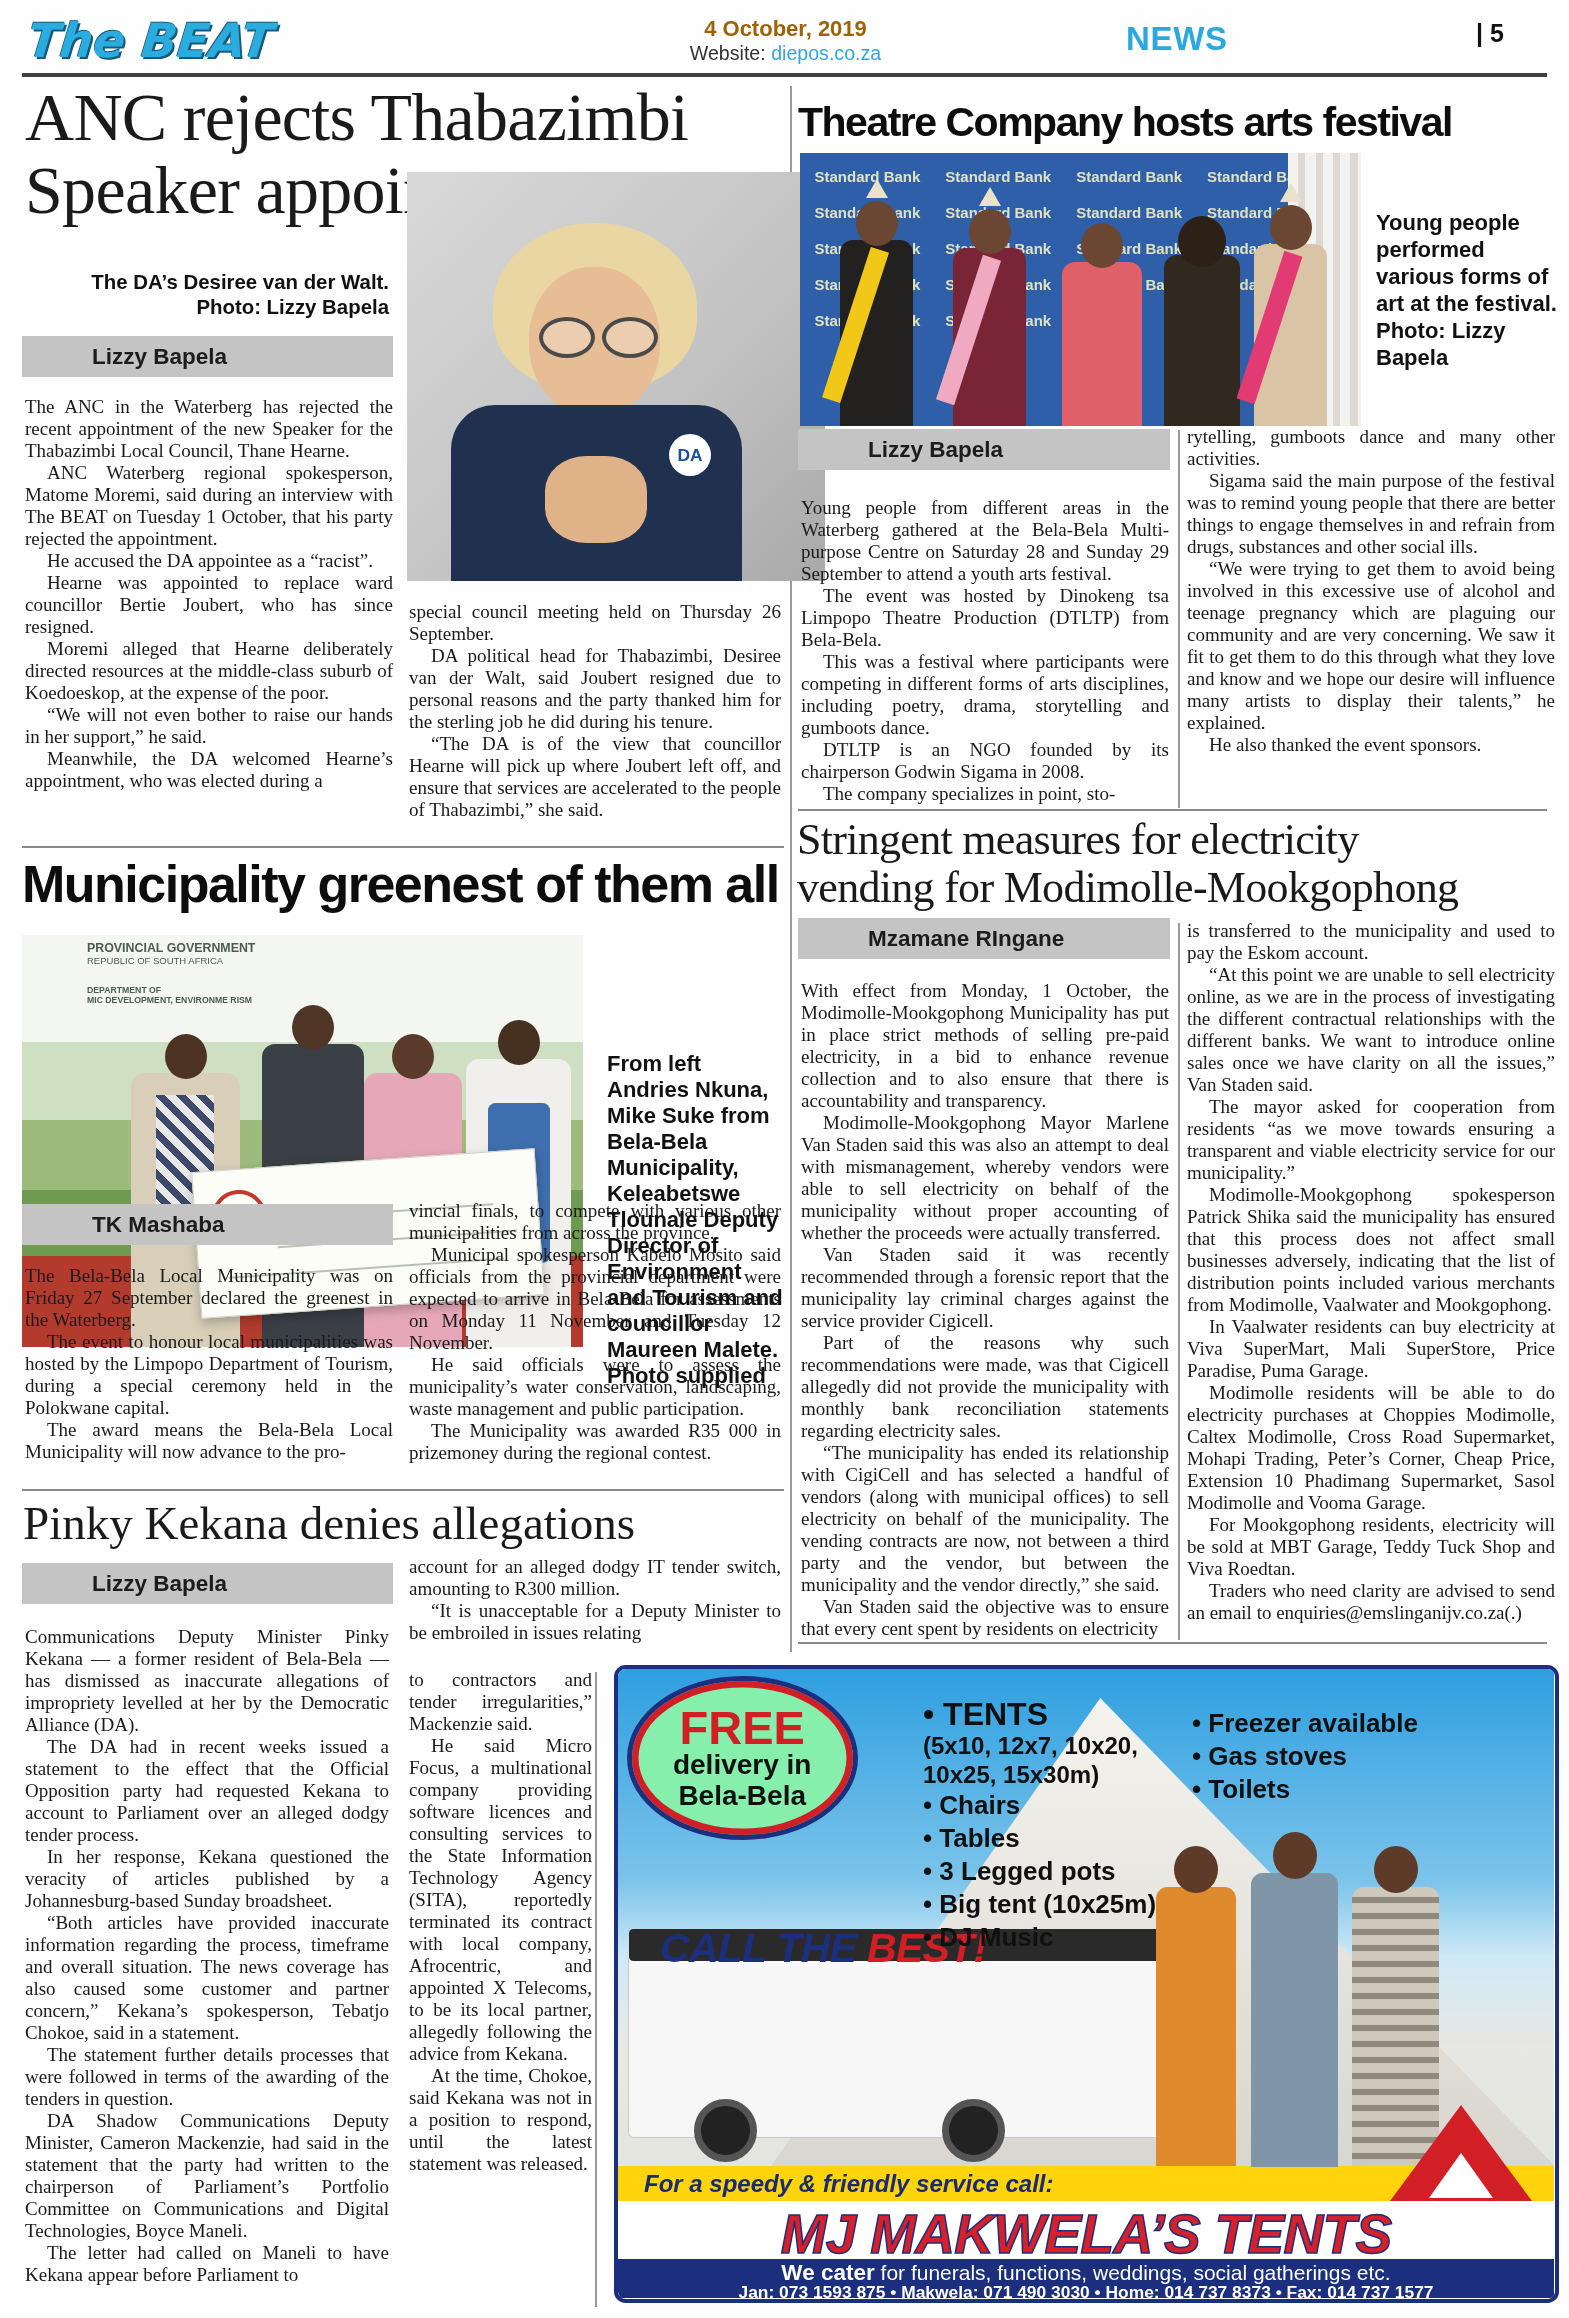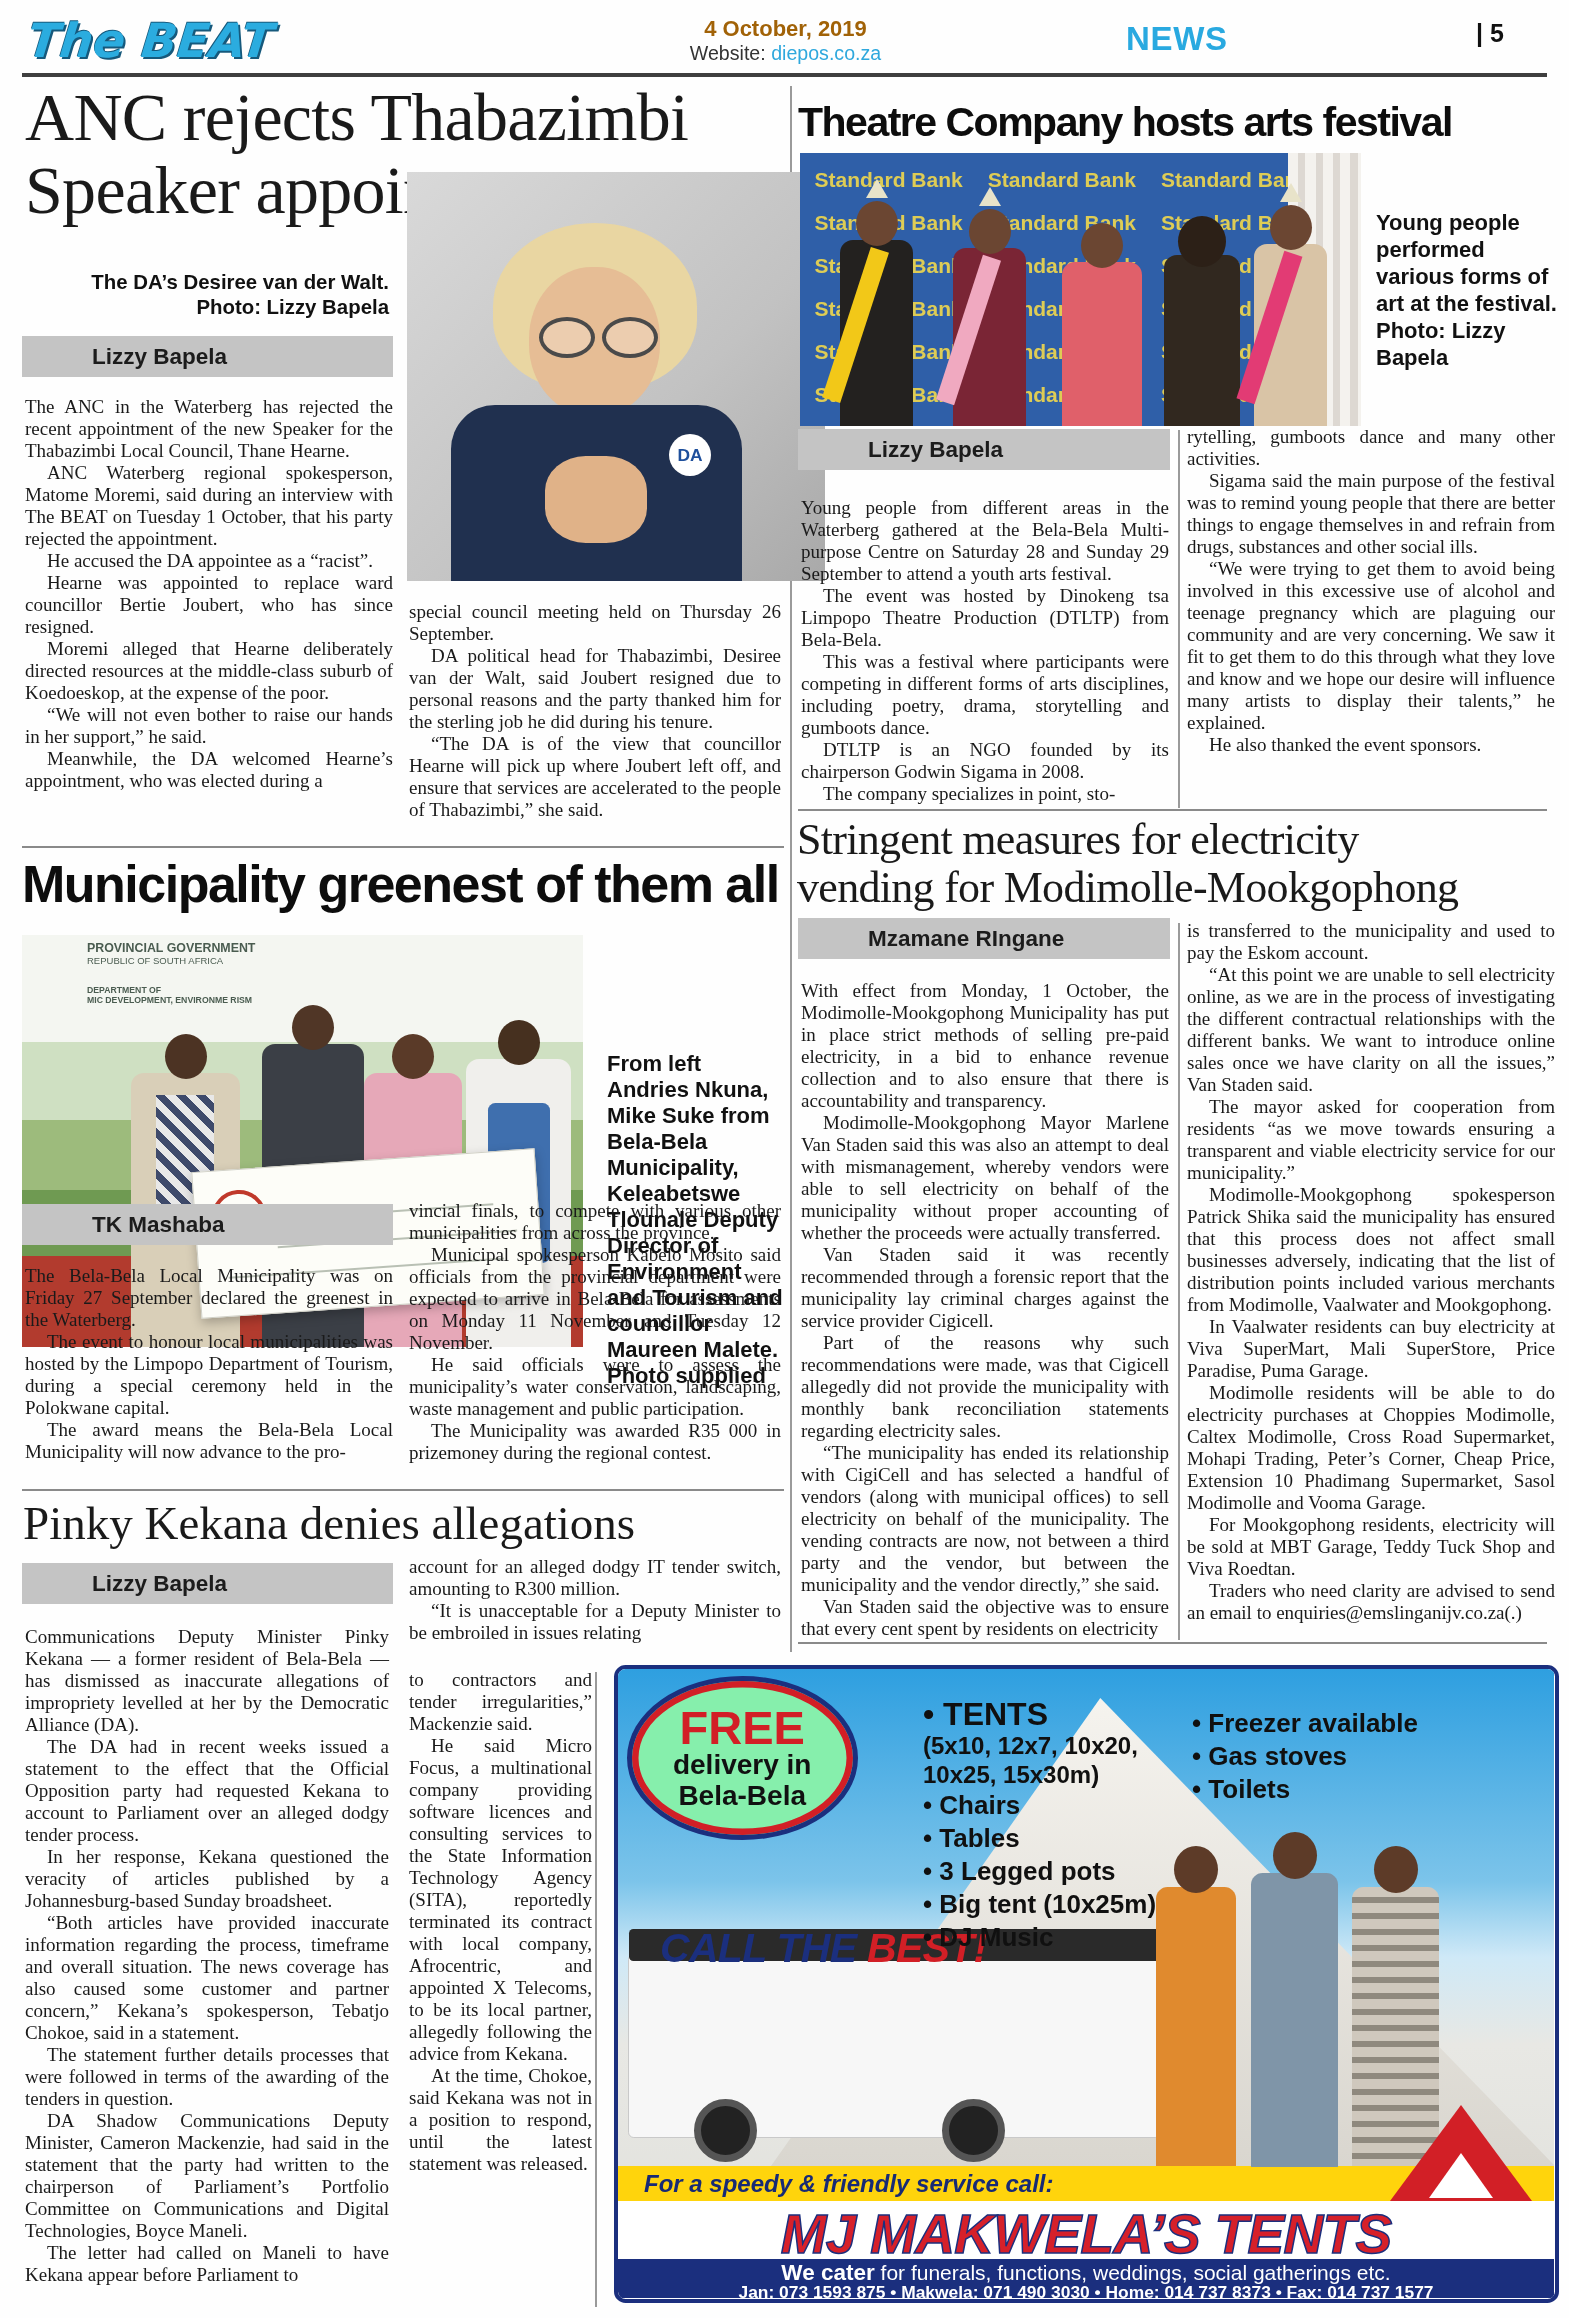--- a/index.html
+++ b/index.html
@@ -28,21 +28,21 @@
   
   .caption{font-family:"Liberation Sans",sans-serif;font-weight:bold;font-size:20.4px;line-height:25.4px;color:#111;}
   
   .body-col p{margin:0;font-size:19px;line-height:22px;text-align:justify;}
   .body-col p.ind{text-indent:22px;}
   
   .photo{overflow:hidden;}
   .photo1{background:linear-gradient(135deg,#d9d9d9 0%,#c2c2c2 60%,#a9a9a9 100%);padding-left:44px;}
   .photo2{background:#2f5fa8;}
   .sb-wall{position:absolute;inset:0;display:flex;flex-wrap:wrap;align-content:flex-start;gap:19px 25px;padding:14.5px;}
-  .sb-wall span{color:#fde047;font-family:"Liberation Sans",sans-serif;font-weight:bold;font-size:21px;opacity:.85;white-space:nowrap;}
+  .sb-wall span{color:#fef9c3;font-family:"Liberation Sans",sans-serif;font-weight:bold;font-size:15px;opacity:.85;white-space:nowrap;}
   .curtain{position:absolute;right:0;top:0;width:13%;height:100%;background:repeating-linear-gradient(90deg,#f4f2ee 0 10.2px,#ddd8d2 10.2px 17.4px);}
   .fig{position:absolute;border-radius:13px 13px 0 0;}
   .fig .head{position:absolute;left:50%;transform:translateX(-50%);top:-39px;width:42px;height:45px;border-radius:50%;background:#6b4632;}
   .sash{position:absolute;top:5.8px;left:5.8px;width:19px;height:85%;transform:rotate(18deg);}
   .crown{position:absolute;left:50%;transform:translateX(-50%);top:-61px;width:0;height:0;
          border-left:11.6px solid transparent;border-right:11.6px solid transparent;border-bottom:19px solid #e8e3c9;}
   .photo3{background:linear-gradient(#f4f6f1 0 26%,#cfe0c2 26% 45%,#9dbb7c 45% 62%,#6f9a52 62% 78%,#b23b2e 78% 100%);}
   .gov-banner{position:absolute;top:5.8px;left:65px;font-family:"Liberation Sans",sans-serif;color:#4a5c50;font-weight:bold;}
   .cheque{position:absolute;background:#fdfdf8;border:1.5px solid #cfcfc5;transform:rotate(-4deg);box-shadow:0 4.4px 10.2px rgba(0,0,0,.25);}
   .cheque .line{position:absolute;height:2.2px;background:#b9c0b4;}

